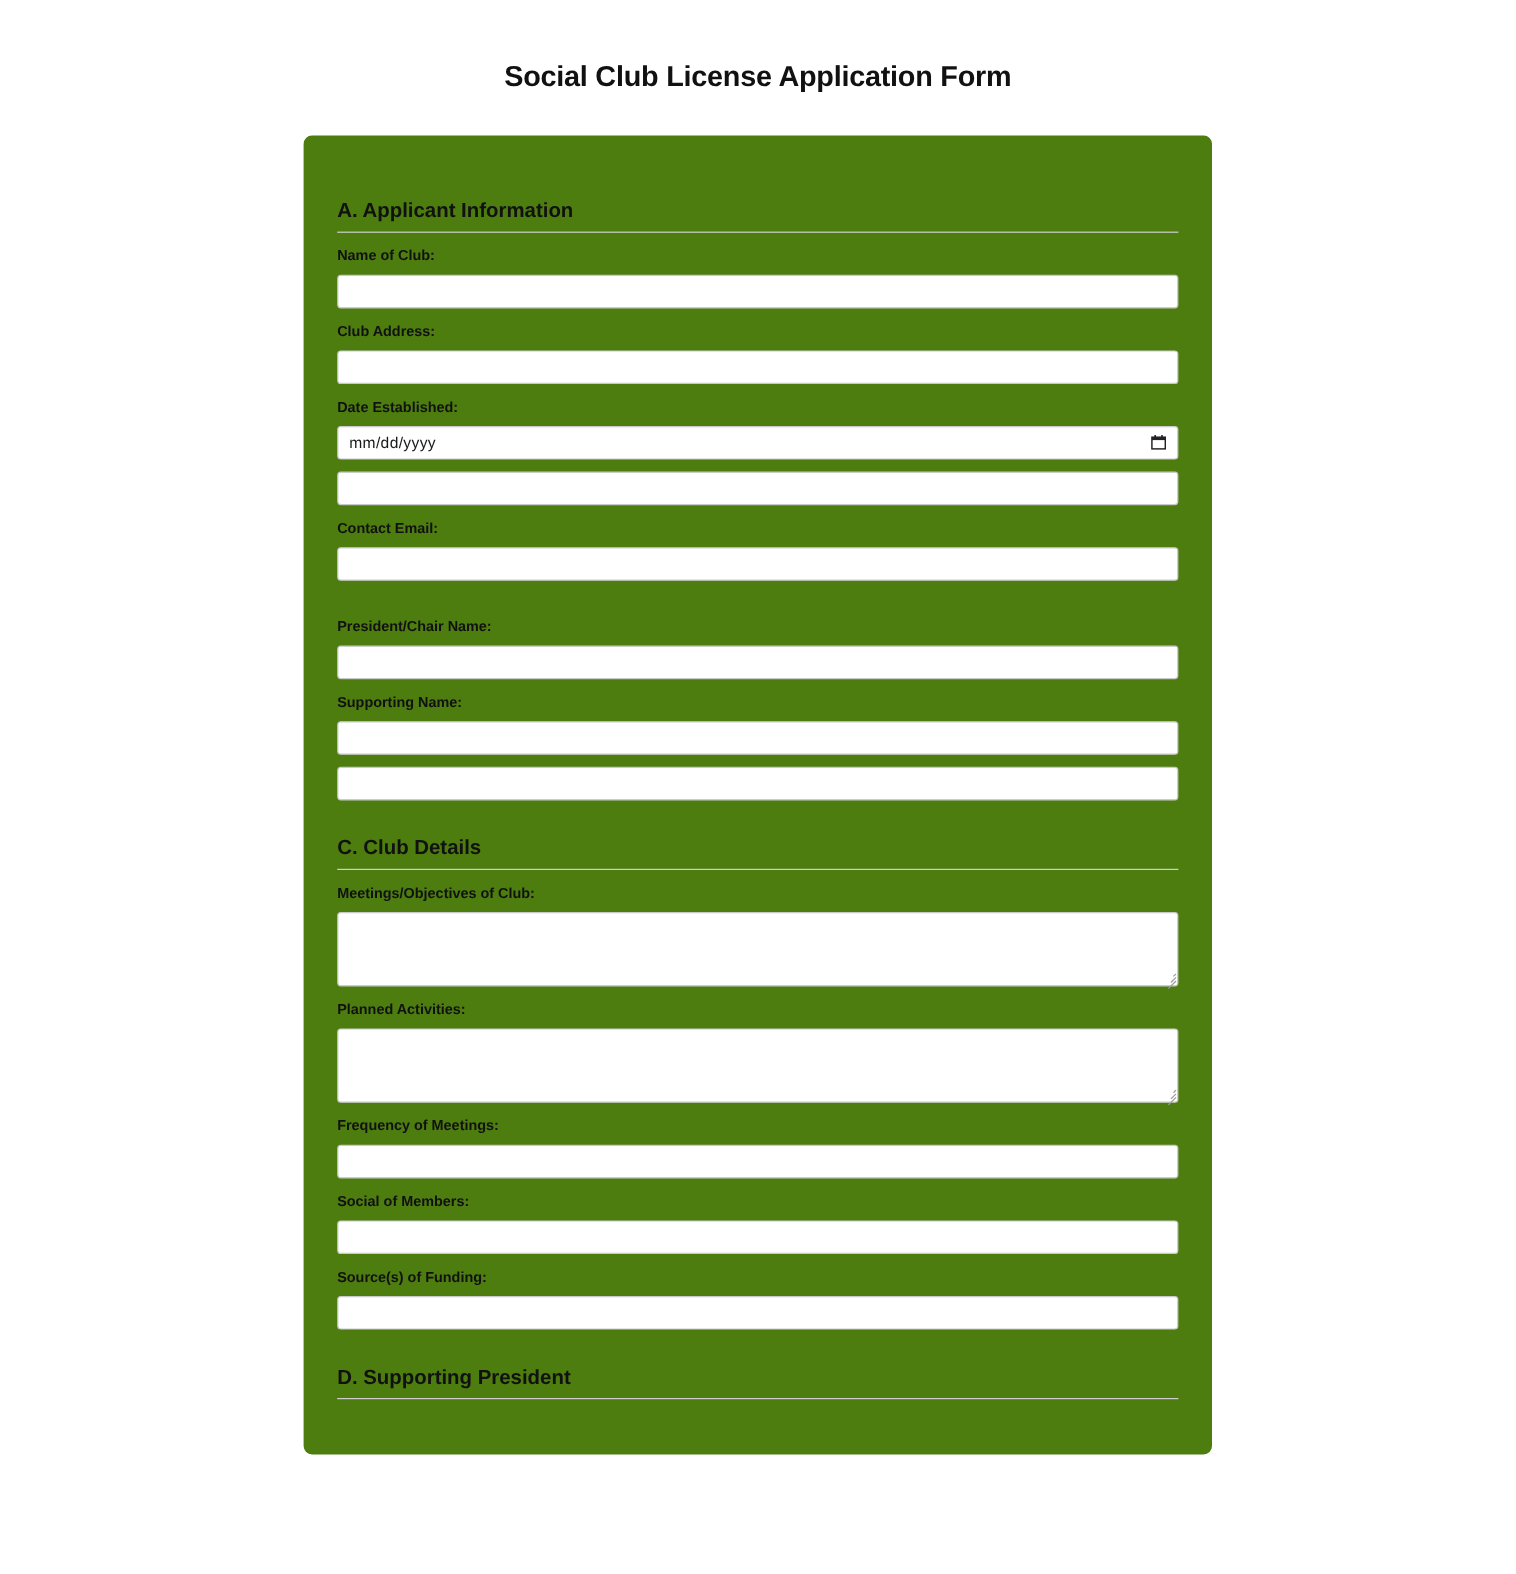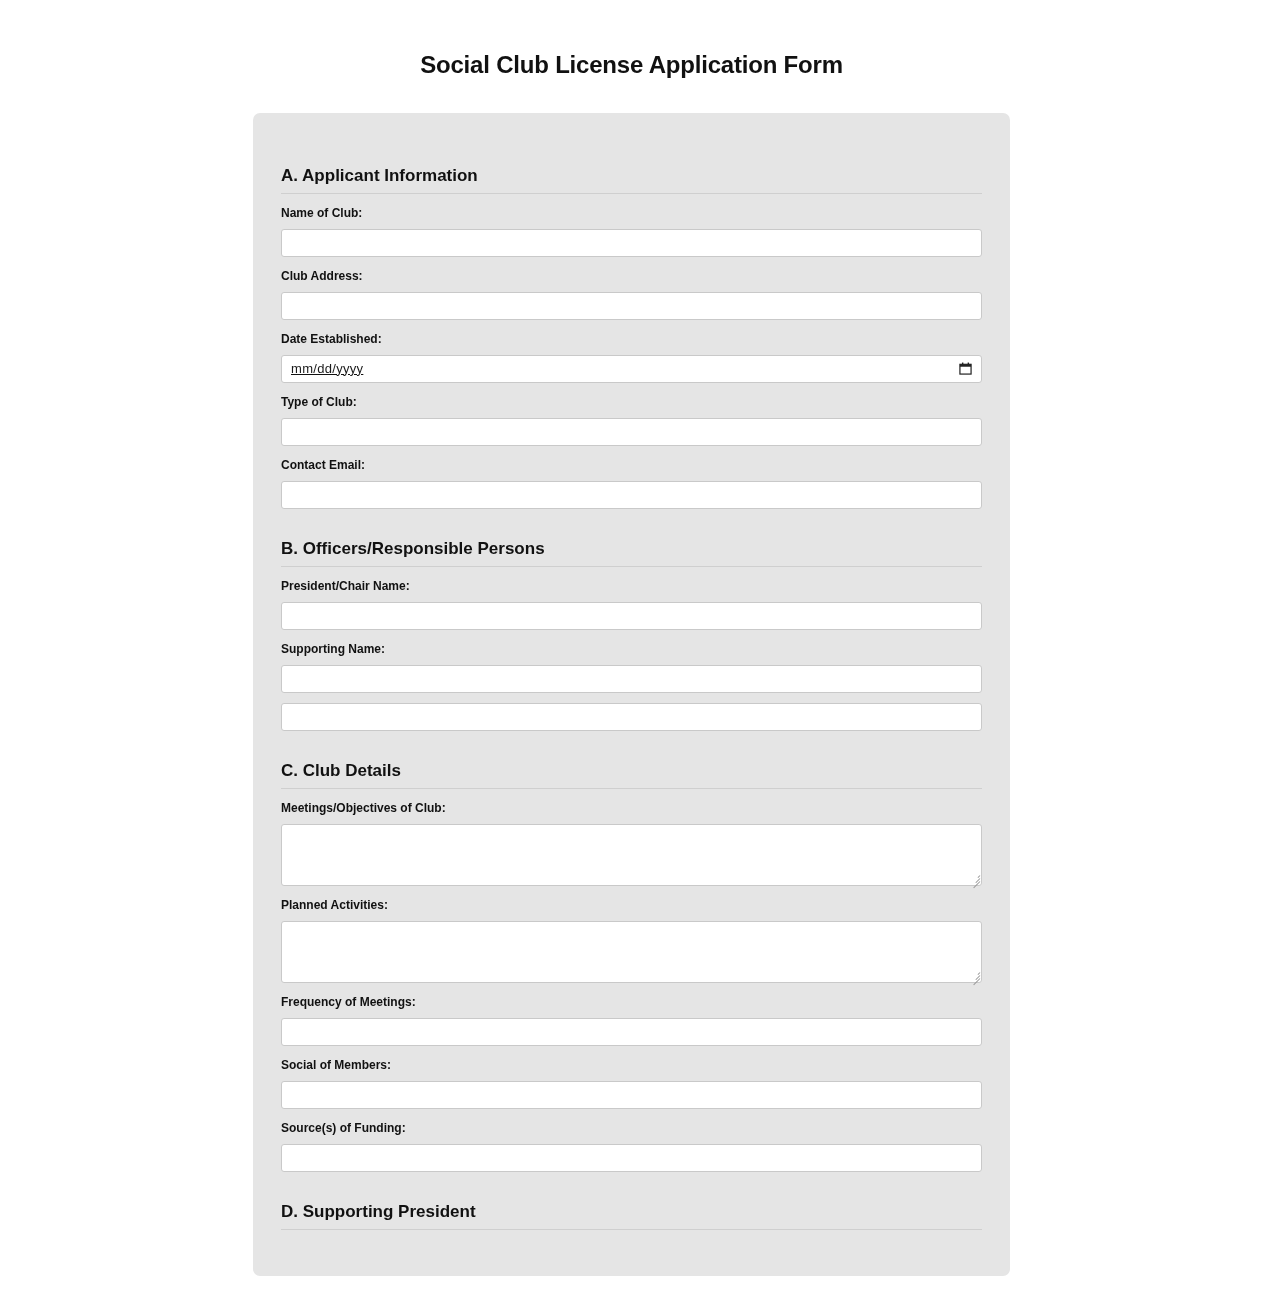--- a/index.html
+++ b/index.html
@@ -30,21 +30,21 @@
     color: #111111;
     margin: 0;
     padding: 48px 0 0 0;
     line-height: 34px;
     letter-spacing: -0.2px;
   }
 
   .card {
     width: 757px;
     margin: 31px auto 0 auto;
-    background: #e5e5e5;
+    background: #4d7c0f;
     border-radius: 7px;
     box-sizing: border-box;
     padding: 52px 28px 40px 28px;
   }
 
   .section {
     margin: 0;
   }
   .section + .section {
     margin-top: 29px;
@@ -97,21 +97,20 @@
     align-items: center;
     justify-content: space-between;
     width: 100%;
     height: 28px;
     box-sizing: border-box;
     background: #ffffff;
     border: 1px solid #c9c9c9;
     border-radius: 3px;
     padding: 2px 9px 4px 9px;
     cursor: text;
-    text-decoration: underline;
   }
   .date-placeholder {
     font-family: "Liberation Sans", sans-serif;
     font-size: 13px;
     color: #1a1a1a;
     letter-spacing: 0.3px;
     white-space: nowrap;
   }
   .calendar-icon {
     display: block;
@@ -188,32 +187,30 @@
           <svg class="calendar-icon" viewBox="0 0 14 14">
             <rect x="1" y="2.5" width="12" height="10.5" fill="none" stroke="#222222" stroke-width="1.3"></rect>
             <rect x="1" y="2.5" width="12" height="2.6" fill="#222222"></rect>
             <rect x="3.2" y="0.6" width="1.5" height="2.6" fill="#222222"></rect>
             <rect x="9.3" y="0.6" width="1.5" height="2.6" fill="#222222"></rect>
           </svg>
         </div>
       </div>
 
       <div class="field">
-        <label class="field-label">Type of Club:</label>
         <input class="text-input" type="text" placeholder="" style="">
       </div>
 
       <div class="field">
         <label class="field-label">Contact Email:</label>
         <input class="text-input" type="text" placeholder="" style="">
       </div>
     </div>
 
     <div class="section">
-      <div class="section-heading">B. Officers/Responsible Persons</div>
 
       <div class="field">
         <label class="field-label">President/Chair Name:</label>
         <input class="text-input" type="text" placeholder="" style="">
       </div>
 
       <div class="field">
         <label class="field-label">Supporting Name:</label>
         <input class="text-input" type="text" placeholder="" style="">
       </div>

